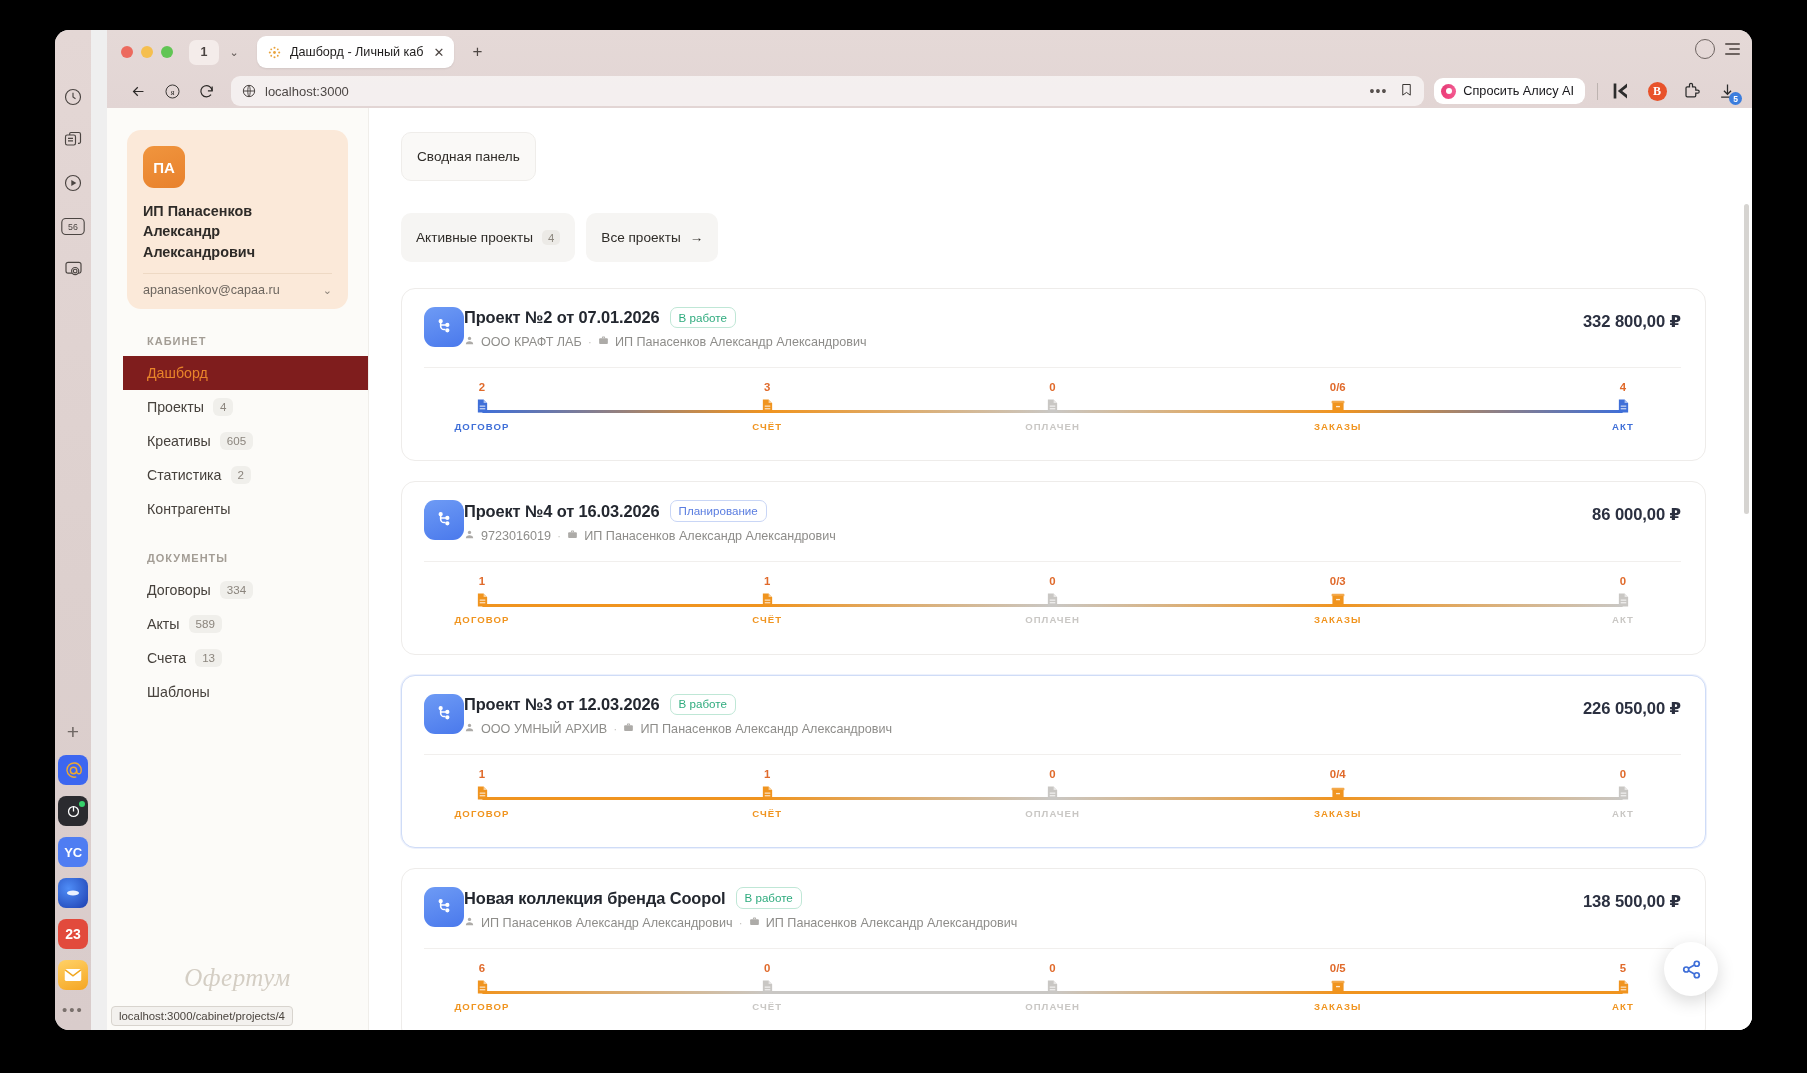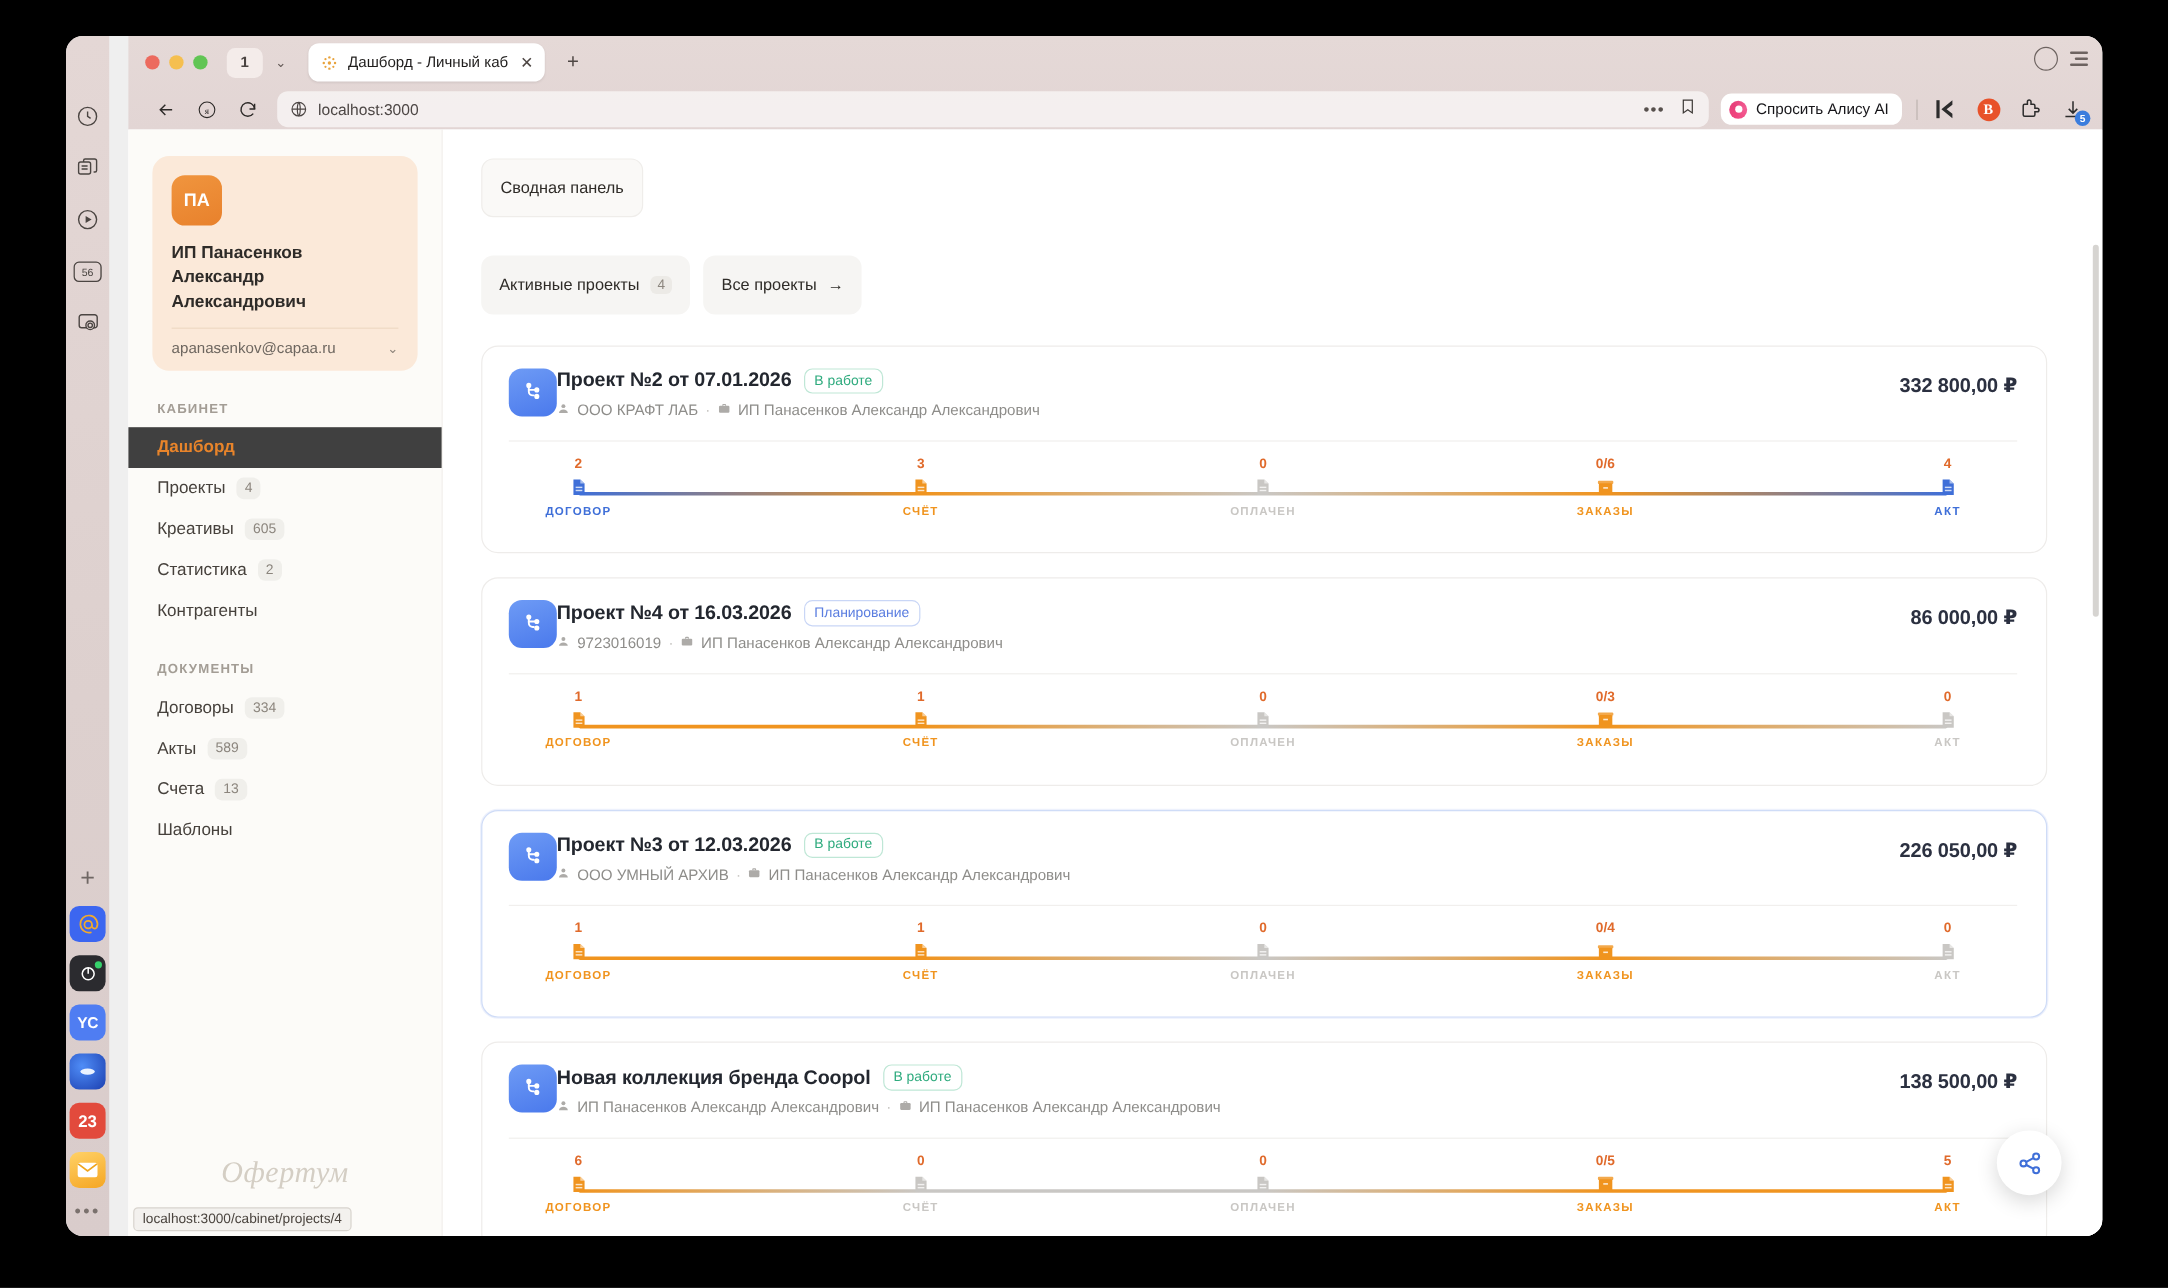--- a/index.html
+++ b/index.html
@@ -132,26 +132,26 @@
   .pa-badge { width:42px;height:42px;border-radius:11px;
               background: linear-gradient(160deg,#f0953e,#e8812c);
               color:#fff; font-size:15px; font-weight:700; display:flex;
               align-items:center;justify-content:center; margin-bottom:13px;}
   .pa-name { font-size:14.4px; font-weight:700; color:#2e2b28; line-height:1.42; }
   .pa-sep { height:1px; background:#eed9c4; margin:11px 0 9px; }
   .pa-mail-row{ display:flex;align-items:center;justify-content:space-between;}
   .pa-mail { font-size:12.6px; color:#6d665f; }
   .pa-chev { color:#8c8379; font-size:11px; }
 
-  .navsec { margin-top:26px; }
+  .navsec { margin-top:26px;margin-left:16px; }
   .navsec-title { font-size:11px; letter-spacing:.09em; color:#a39d95; font-weight:700;
                   padding:0 24px; margin-bottom:9px; text-transform:uppercase;}
   .navitem { display:flex; align-items:center; gap:9px; height:34px;
              padding:0 24px; font-size:14.2px; color:#46413c; cursor:pointer; }
-  .navitem.active { background:#404040; color:#e8842a; font-weight:700;}
+  .navitem.active { background:#7f1d1d; color:#e8842a; font-weight:400;}
   .navitem.active .navlabel{ color:#e8842a; }
   .badge { background:#f0efeb; color:#8b857d; font-size:11.6px; border-radius:6px;
            padding:2px 7px; line-height:1.2; }
   .brand {
     position:absolute; left:0; right:0; bottom:38px; text-align:center;
     font-family:"Liberation Serif", serif; font-style:italic;
     font-size:25px; color:#d4cec4; letter-spacing:.5px;
   }
   .statusbar {
     position:absolute; left:4px; bottom:4px; background:#f3f1ee;

